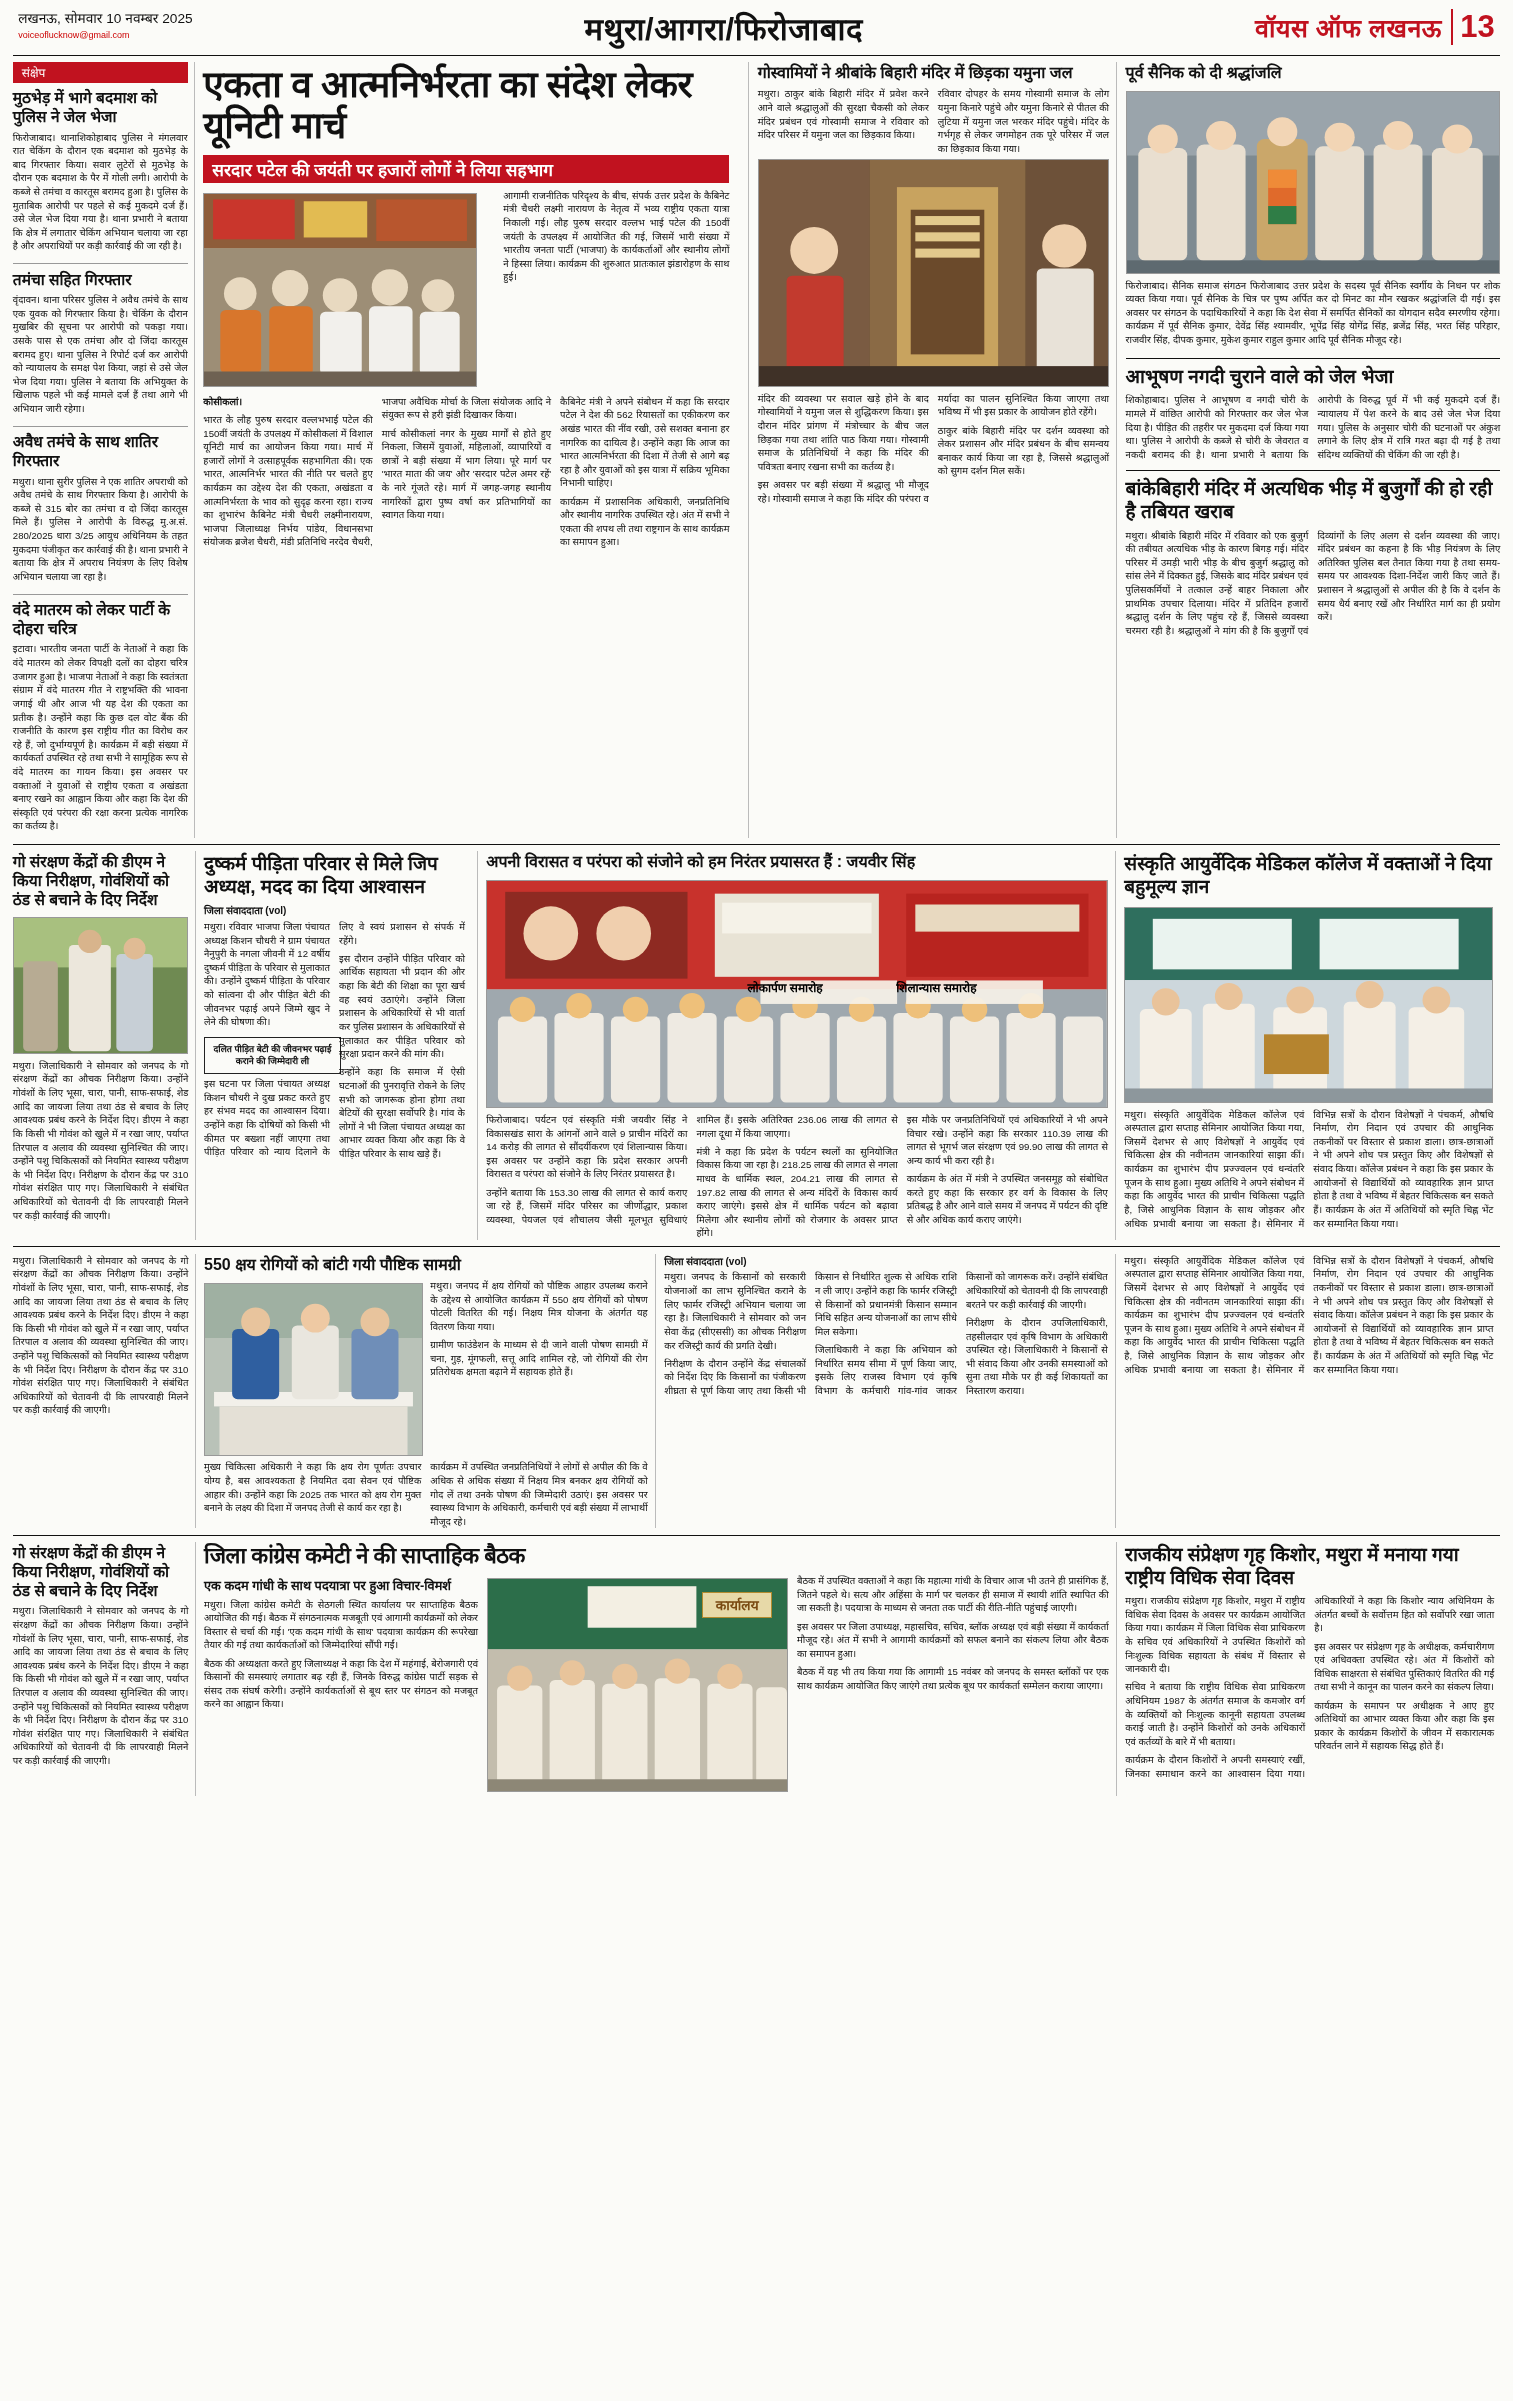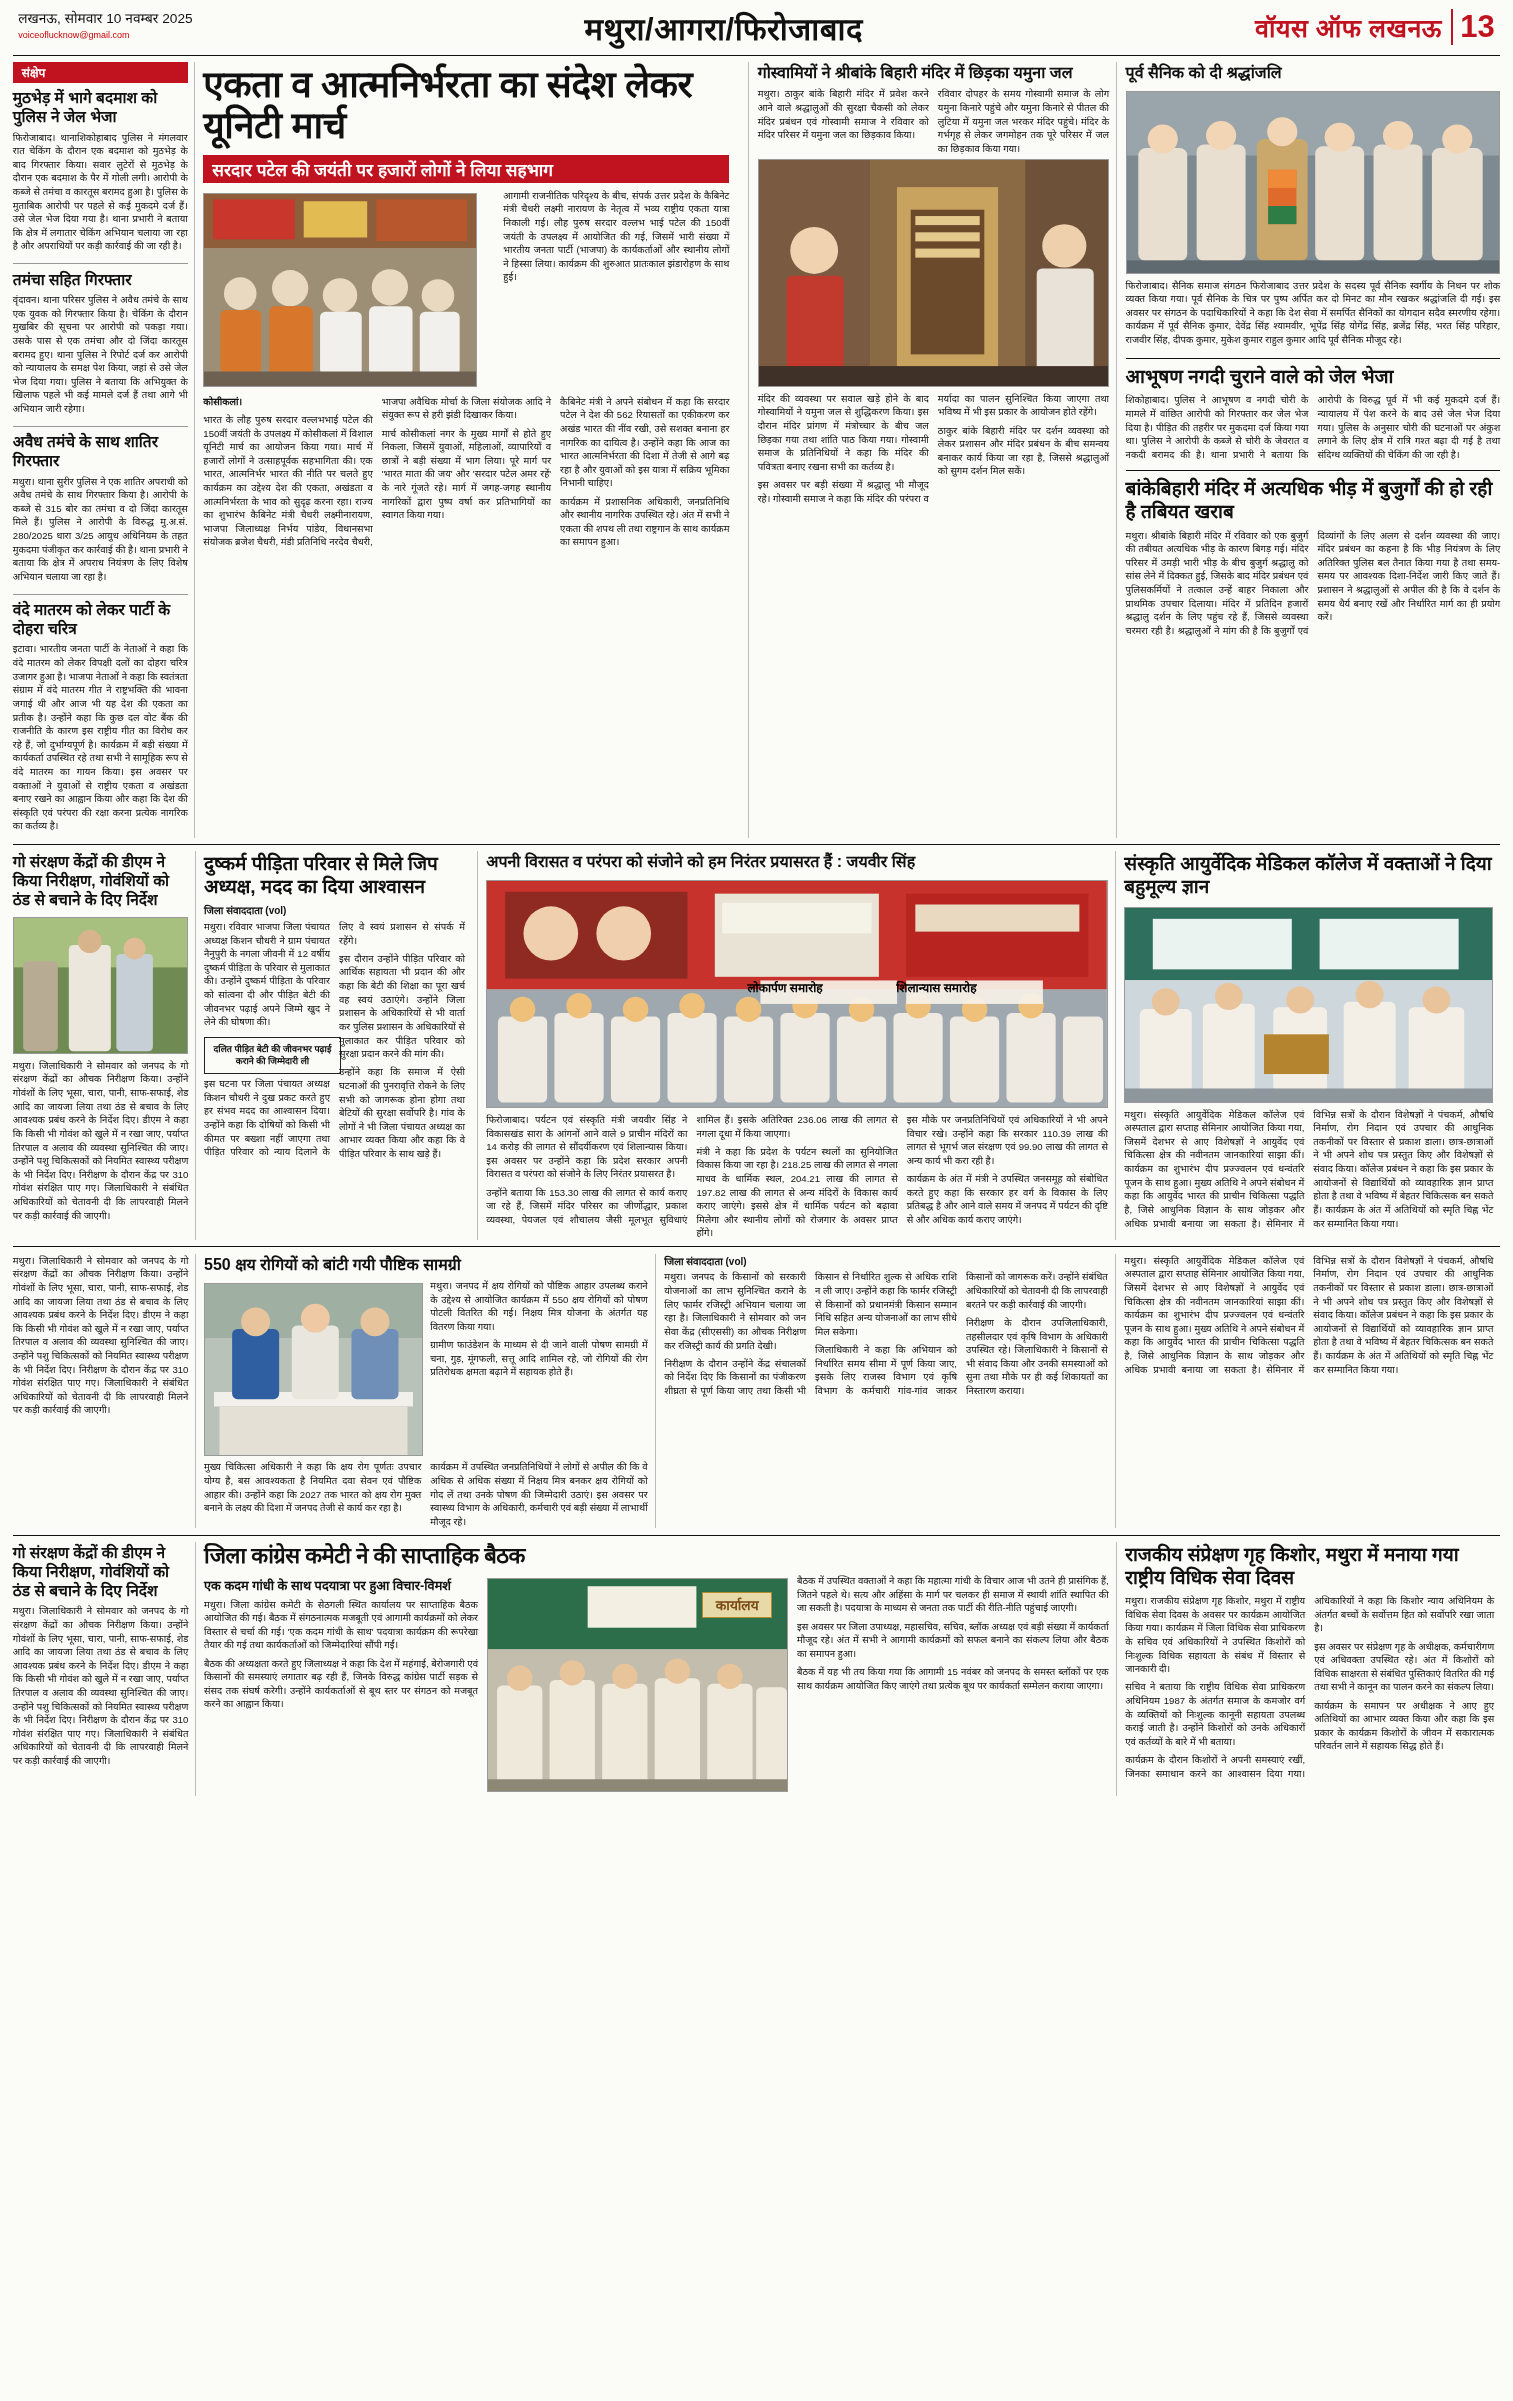--- a/index.html
+++ b/index.html
@@ -30,21 +30,21 @@
   
   .body-grid { display:flex; gap:8.2px; margin-top:6.4px; }
   .col { display:flex; flex-direction:column; }
   .c1 { width:183px; }
   .c2 { width:548px; }
   .c3 { width:361px; }
   .c4 { width:376px; }
 
   
   .kicker {
-    background:#c1121f; color:#fff; font-size:12px; font-weight:bold;
+    background:#c1121f; color:#fff; font-size:12px; font-weight:normal;
     display:inline-block; padding:1.8px 9px; margin-bottom:4.6px;
   }
   h1.head {
     font-size:37px; line-height:1.12; font-weight:bold; margin:1.8px 0 5.5px 0;
     letter-spacing:-0.5px;
   }
   h2.head {
     font-size:16px; line-height:1.18; font-weight:bold; margin:1.8px 0 4.6px 0;
   }
   h3.head {
@@ -397,21 +397,21 @@
             <rect x="162" y="50" width="52" height="78" rx="6" fill="#6f8eb8"></rect>
             <circle cx="188" cy="42" r="16" fill="#e8c49d"></circle>
           </svg>
         </div>
         <div style="flex:1;">
           <p class="body">मथुरा। जनपद में क्षय रोगियों को पौष्टिक आहार उपलब्ध कराने के उद्देश्य से आयोजित कार्यक्रम में 550 क्षय रोगियों को पोषण पोटली वितरित की गई। निक्षय मित्र योजना के अंतर्गत यह वितरण किया गया।</p>
           <p class="body">ग्रामीण फाउंडेशन के माध्यम से दी जाने वाली पोषण सामग्री में चना, गुड़, मूंगफली, सत्तू आदि शामिल रहे, जो रोगियों की रोग प्रतिरोधक क्षमता बढ़ाने में सहायक होते हैं।</p>
         </div>
       </div>
       <div class="cols2">
-        <p class="body">मुख्य चिकित्सा अधिकारी ने कहा कि क्षय रोग पूर्णतः उपचार योग्य है, बस आवश्यकता है नियमित दवा सेवन एवं पौष्टिक आहार की। उन्होंने कहा कि 2027 तक भारत को क्षय रोग मुक्त बनाने के लक्ष्य की दिशा में जनपद तेजी से कार्य कर रहा है।</p>
+        <p class="body">मुख्य चिकित्सा अधिकारी ने कहा कि क्षय रोग पूर्णतः उपचार योग्य है, बस आवश्यकता है नियमित दवा सेवन एवं पौष्टिक आहार की। उन्होंने कहा कि 2025 तक भारत को क्षय रोग मुक्त बनाने के लक्ष्य की दिशा में जनपद तेजी से कार्य कर रहा है।</p>
         <p class="body">कार्यक्रम में उपस्थित जनप्रतिनिधियों ने लोगों से अपील की कि वे अधिक से अधिक संख्या में निक्षय मित्र बनकर क्षय रोगियों को गोद लें तथा उनके पोषण की जिम्मेदारी उठाएं। इस अवसर पर स्वास्थ्य विभाग के अधिकारी, कर्मचारी एवं बड़ी संख्या में लाभार्थी मौजूद रहे।</p>
       </div>
     </div>
 
     <div class="col" style="width:452px; border-right:0.9px solid #bbb; padding-right:7.3px;">
       <div class="byline">जिला संवाददाता (vol)</div>
       <div class="cols3">
         <p class="body">मथुरा। जनपद के किसानों को सरकारी योजनाओं का लाभ सुनिश्चित कराने के लिए फार्मर रजिस्ट्री अभियान चलाया जा रहा है। जिलाधिकारी ने सोमवार को जन सेवा केंद्र (सीएससी) का औचक निरीक्षण कर रजिस्ट्री कार्य की प्रगति देखी।</p>
         <p class="body">निरीक्षण के दौरान उन्होंने केंद्र संचालकों को निर्देश दिए कि किसानों का पंजीकरण शीघ्रता से पूर्ण किया जाए तथा किसी भी किसान से निर्धारित शुल्क से अधिक राशि न ली जाए। उन्होंने कहा कि फार्मर रजिस्ट्री से किसानों को प्रधानमंत्री किसान सम्मान निधि सहित अन्य योजनाओं का लाभ सीधे मिल सकेगा।</p>
         <p class="body">जिलाधिकारी ने कहा कि अभियान को निर्धारित समय सीमा में पूर्ण किया जाए, इसके लिए राजस्व विभाग एवं कृषि विभाग के कर्मचारी गांव-गांव जाकर किसानों को जागरूक करें। उन्होंने संबंधित अधिकारियों को चेतावनी दी कि लापरवाही बरतने पर कड़ी कार्रवाई की जाएगी।</p>

